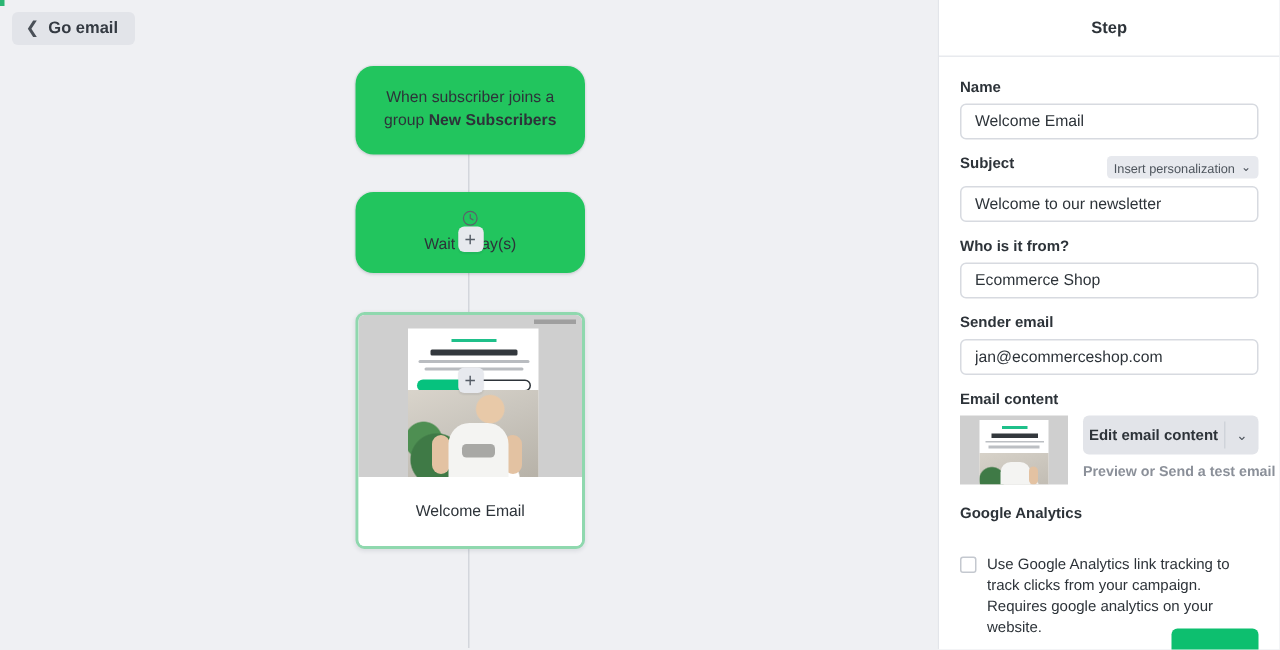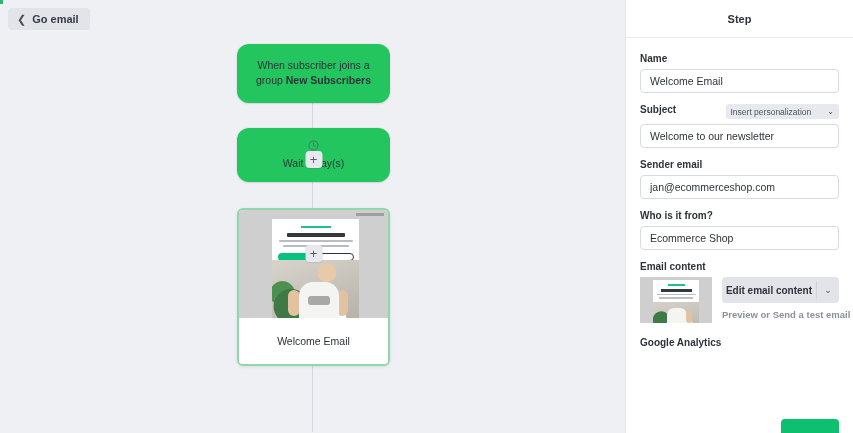--- a/index.html
+++ b/index.html
@@ -175,21 +175,21 @@
     display: block;
     font-size: 10px; font-weight: 700; color: #2d3339;
     margin-bottom: 5px;
   }
   .label-row {
     display: flex; align-items: flex-start; justify-content: space-between;
     margin-bottom: 5px;
   }
   .label-row .field-label { margin-bottom: 0; }
   .pers-btn {
-    display: flex; align-items: center; gap: 16px;
+    display: flex; align-items: center; gap: 4px;
     height: 15px; padding: 0 5px;
     background: #e7e9ee; border: none; border-radius: 3px;
     font-size: 8.5px; color: #4d545c;
     font-family: "Liberation Sans", sans-serif;
     cursor: pointer; white-space: nowrap;
   }
   .pers-btn .cv { font-size: 8px; }
 
   .text-input {
     width: 100%; height: 24px;
@@ -357,27 +357,27 @@
           <span class="field-label">Subject</span>
           <button class="pers-btn">
             <span>Insert personalization</span>
             <span class="cv">⌄</span>
           </button>
         </div>
         <input class="text-input" type="text" value="Welcome to our newsletter" style="">
       </div>
 
       <div class="field">
+        <span class="field-label">Who is it from?</span>
+        <input class="text-input" type="text" value="Ecommerce Shop" style="">
+      </div>
+
+      <div class="field">
         <span class="field-label">Sender email</span>
         <input class="text-input" type="text" value="jan@ecommerceshop.com" style="">
-      </div>
-
-      <div class="field">
-        <span class="field-label">Who is it from?</span>
-        <input class="text-input" type="text" value="Ecommerce Shop" style="">
       </div>
 
       <div class="field">
         <span class="field-label">Email content</span>
         <div class="content-row">
           <div class="thumb">
             <div class="tcard">
               <div class="t-eyebrow"></div>
               <div class="t-title"></div>
               <div class="t-line t-l1"></div>
@@ -395,20 +395,24 @@
               <span class="eb-sep"></span>
               <span class="eb-caret">⌄</span>
             </button>
             <div class="hint">Preview or Send a test email</div>
           </div>
         </div>
       </div>
 
       <div class="ga-section">
         <div class="ga-title">Google Analytics</div>
+        <div class="ga-row">
+          <div class="cbox"></div>
+          <div class="ga-text">Use Google Analytics link tracking to track clicks from your campaign. Requires google analytics on your website.</div>
+        </div>
       </div>
 
     </div>
 
     <button class="save-btn">
       <span></span>
     </button>
 
   </div>
 

